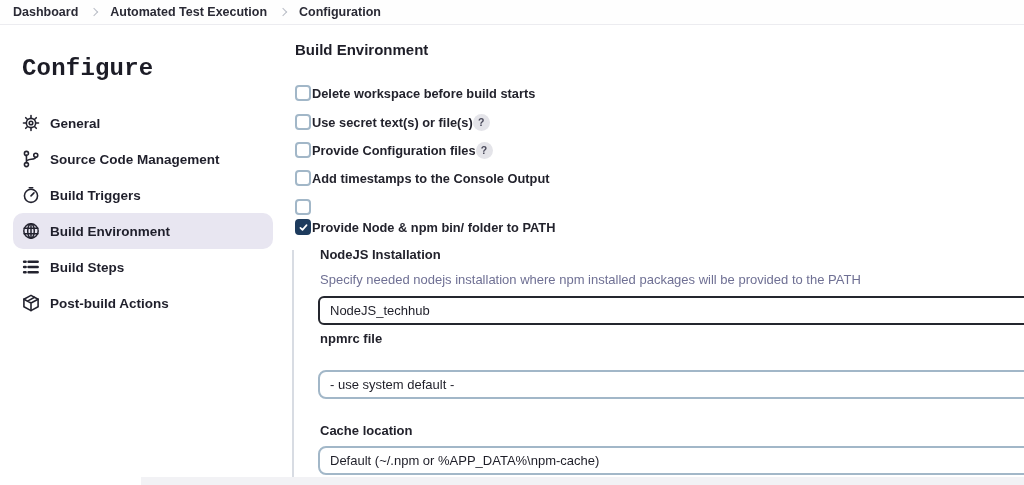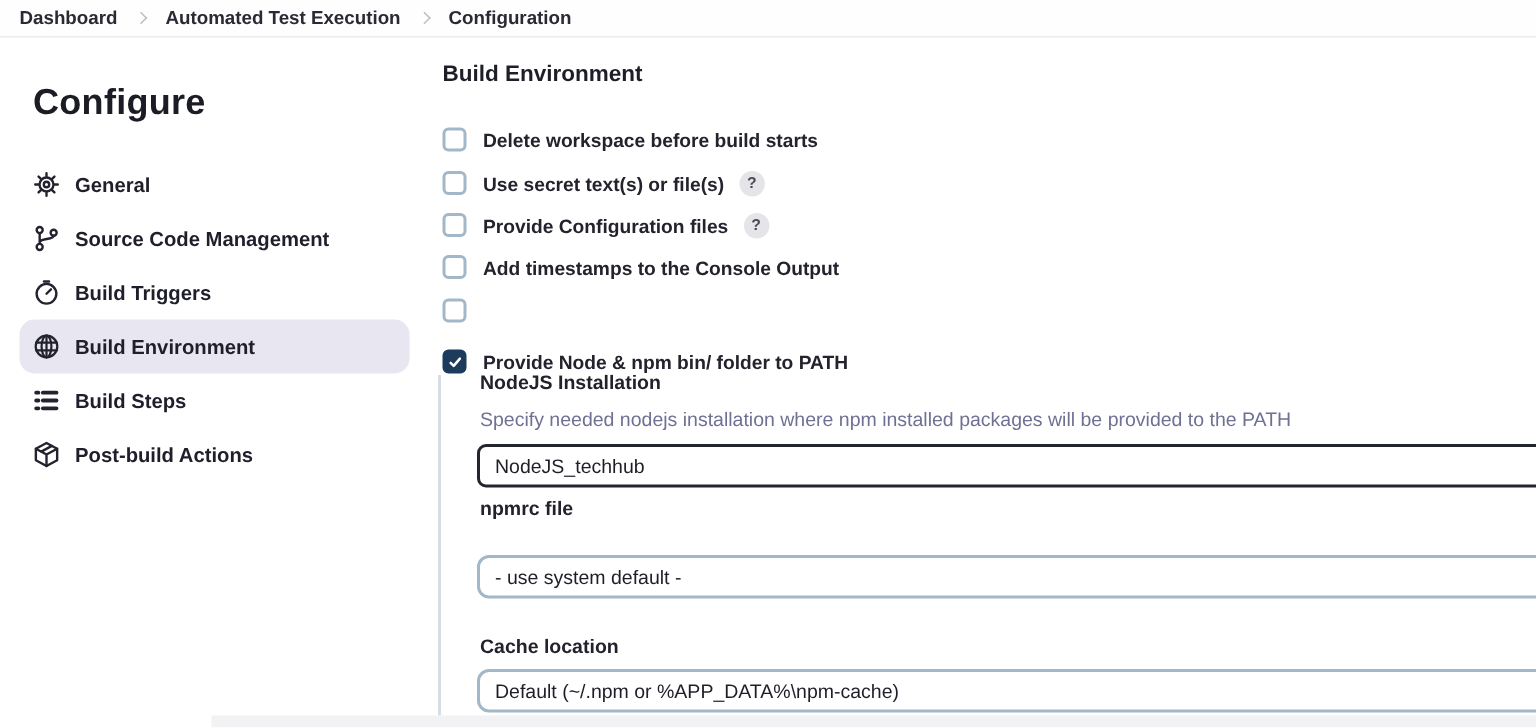--- a/index.html
+++ b/index.html
@@ -30,39 +30,39 @@
     display:flex;align-items:center;padding-left:13px;gap:12px;
   }
   .crumb{font-size:12.5px;font-weight:700;color:#2a2a35;cursor:pointer;white-space:nowrap;}
   .crumb-sep{
     width:6px;height:6px;border-right:1.6px solid var(--sep);border-bottom:1.6px solid var(--sep);
     transform:rotate(-45deg);margin:0 1px;
   }
   
   .side-title{
     position:absolute;left:22px;top:55px;
-    font-size:24px;font-weight:700;color:#1c1c26;letter-spacing:.2px;
+    font-size:24px;font-weight:700;color:#1c1c26;letter-spacing:.2px;font-family:Liberation Mono, monospace;
   }
   .menu{position:absolute;left:13px;top:105px;width:260px;}
   .menu-item{
     height:36px;display:flex;align-items:center;gap:10px;
     padding-left:9px;border-radius:10px;cursor:pointer;
   }
   .menu-item.active{background:var(--accent-bg);}
   .menu-item .ic{width:18px;height:18px;flex:0 0 18px;display:flex;align-items:center;justify-content:center;}
   .menu-item .lbl{font-size:13.5px;font-weight:700;color:#1f1f2b;white-space:nowrap;}
   .ic svg{width:18px;height:18px;stroke:#23232f;fill:none;stroke-width:1.5;stroke-linecap:round;stroke-linejoin:round;}
   
   .section-title{
     position:absolute;left:295px;top:41px;
     font-size:15px;font-weight:700;color:#1e1e28;
   }
   .chk-row{
     position:absolute;left:295px;height:18px;
-    display:flex;align-items:center;gap:11px;
+    display:flex;align-items:center;gap:1px;
   }
   .chk{
     width:16px;height:16px;border:2px solid var(--ctrl-border);border-radius:4px;
     background:#fff;flex:0 0 16px;cursor:pointer;display:flex;align-items:center;justify-content:center;
   }
   .chk.checked{background:var(--check-bg);border-color:var(--check-bg);}
   .chk svg{width:11px;height:11px;stroke:#fff;stroke-width:2.4;fill:none;stroke-linecap:round;stroke-linejoin:round;}
   .chk-label{font-size:12.8px;font-weight:700;color:#23232d;cursor:pointer;white-space:nowrap;}
   .help-btn{
     width:17px;height:17px;border-radius:50%;background:var(--help-bg);
@@ -181,21 +181,21 @@
 
 <div class="chk-row" style="top:169px">
   <span class="chk"></span>
   <span class="chk-label">Add timestamps to the Console Output</span>
 </div>
 
 <div class="chk-row" style="top:198px">
   <span class="chk"></span>
 </div>
 
-<div class="chk-row" style="top:232px">
+<div class="chk-row" style="top:218px">
   <span class="chk checked">
     <svg viewBox="0 0 16 16">
         <polyline points="3.5,8.5 6.5,11.5 12.5,4.5"></polyline>
       </svg>
   </span>
   <span class="chk-label">Provide Node &amp; npm bin/ folder to PATH</span>
 </div>
 
 <div class="indent-line"></div>
 

